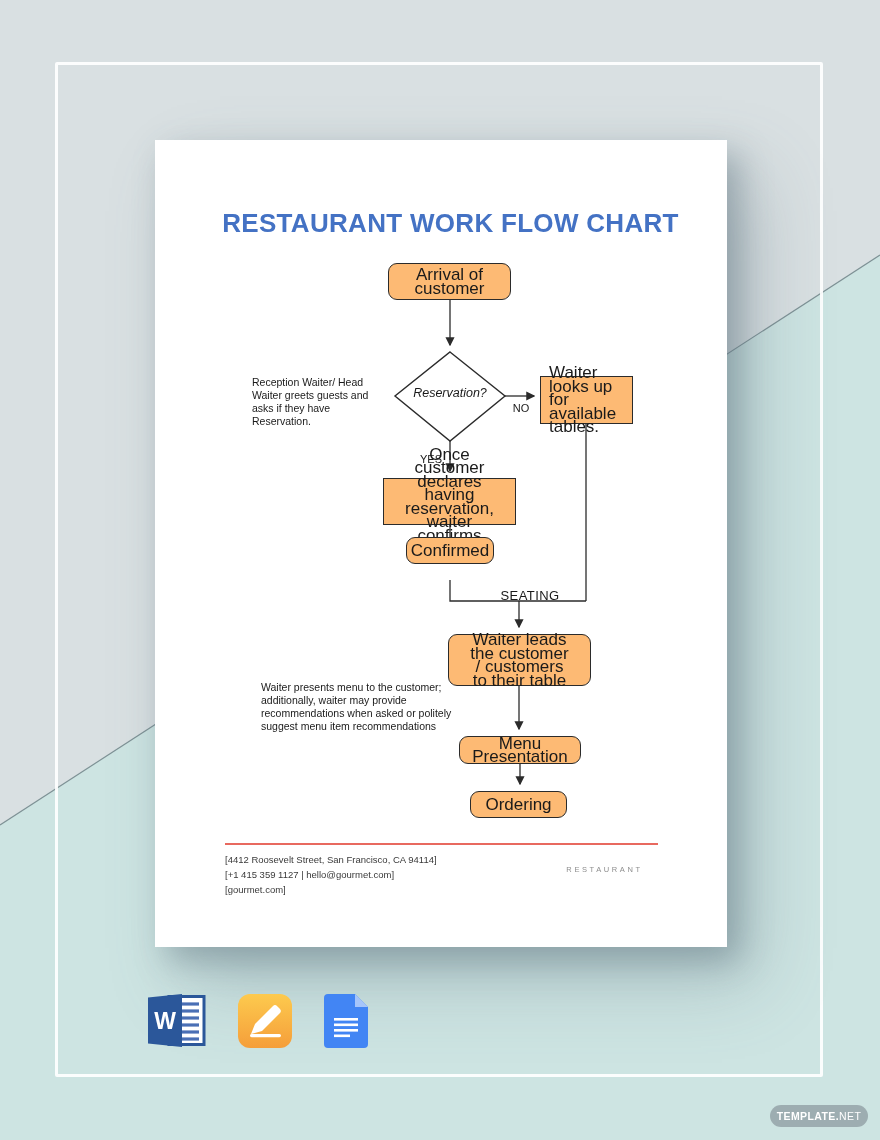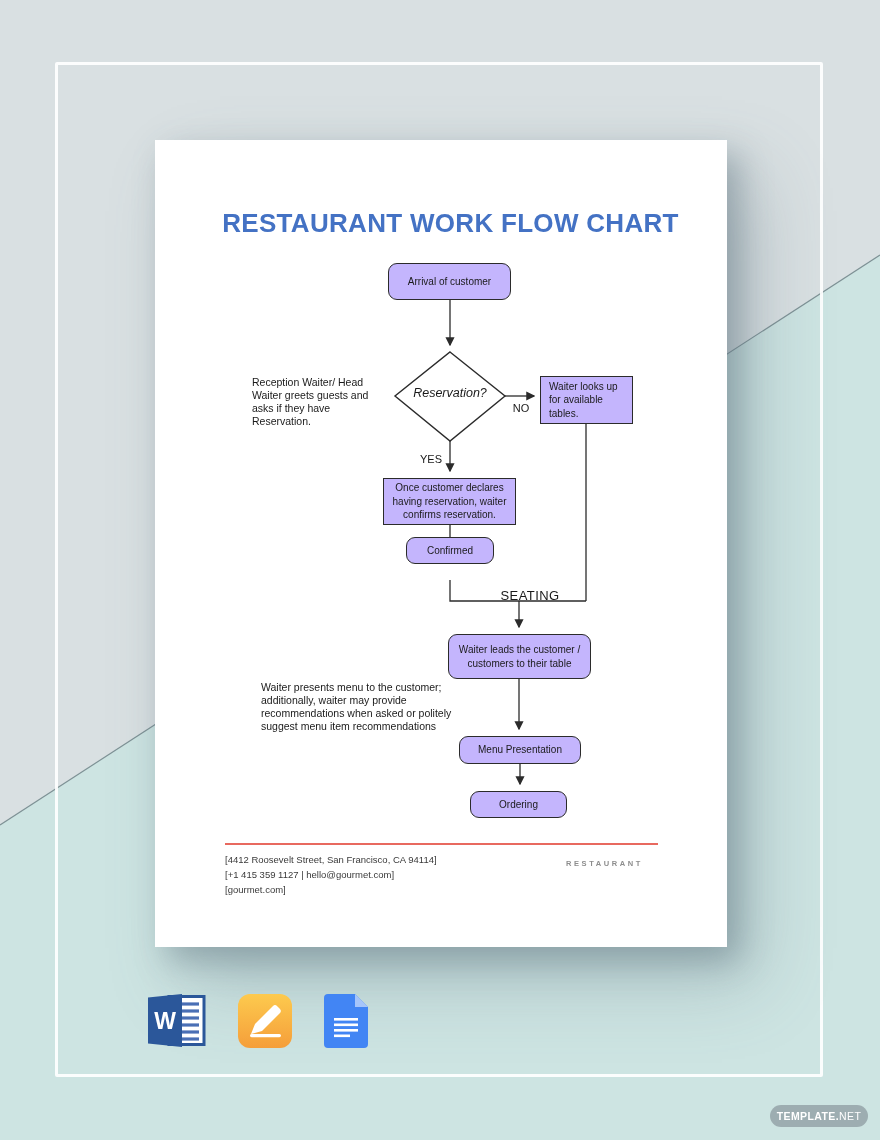--- a/index.html
+++ b/index.html
@@ -22,29 +22,29 @@
     box-shadow: 12px 14px 30px rgba(96,117,128,0.45), 30px 36px 70px rgba(96,117,128,0.30);
   }
   .page-title {
     position:absolute; top:68px; left:0; right:0; text-align:center;
     font-size:26px; font-weight:bold; color:#4472c4; letter-spacing:0.3px;padding-left:19px;
   }
   .flowchart { position:absolute; inset:0; }
   .connectors { position:absolute; left:0; top:0; width:572px; height:807px; }
   .node {
     position:absolute; display:flex; align-items:center; justify-content:center;
-    background:#c4b5fd; border:1.4px solid #2b2b2b; color:#1a1a1a;
-    font-size:10px; line-height:13.5px; text-align:center; padding:2px 6px;
+    background:#fdba74; border:1.4px solid #2b2b2b; color:#1a1a1a;
+    font-size:17px; line-height:13.5px; text-align:center; padding:2px 20px;
   }
   .node.rounded { border-radius:9px; }
   .node-arrival   { left:233px; top:123px; width:123px; height:37px; }
   .node-lookup    { left:385px; top:236px; width:93px;  height:48px; text-align:left; justify-content:flex-start; padding-left:8px; }
   .node-confirm   { left:228px; top:338px; width:133px; height:47px; }
   .node-confirmed { left:251px; top:397px; width:88px;  height:27px; }
-  .node-leads     { left:293px; top:494px; width:143px; height:45px; }
+  .node-leads     { left:293px; top:494px; width:143px; height:52px; }
   .node-menu      { left:304px; top:596px; width:122px; height:28px; }
   .node-ordering  { left:315px; top:651px; width:97px;  height:27px; }
   .diamond-label {
     position:absolute; left:240px; top:246px; width:110px; text-align:center;
     font-size:12.5px; color:#1a1a1a;font-style:italic;
   }
   .edge-label { position:absolute; font-size:11px; color:#1a1a1a; text-align:center; }
   .label-no      { left:348px; top:238px; width:36px;margin-top:24px; }
   .label-yes     { left:256px; top:313px; width:40px; }
   .label-seating { left:339px; top:448px; width:72px; font-size:13px; letter-spacing:0.4px; }
@@ -54,21 +54,21 @@
   .note-reception { left:97px;  top:236px; width:128px; }
   .note-menu      { left:106px; top:541px; width:202px; }
   
   .footer-divider { position:absolute; left:70px; top:703px; width:433px; height:2px; background:#e8695f; }
   .footer-text { position:absolute; left:70px; top:712px; font-size:9.5px; line-height:15px; color:#3a3a3a; }
   .brand-logo { position:absolute; left:382px; top:708px; width:135px; text-align:center; }
   .logo-name {
     font-family:"DejaVu Serif", serif; font-style:italic; font-weight:bold;
     font-size:29px; line-height:30px; color:#d5514b;
   }
-  .logo-tagline { font-size:7.5px; letter-spacing:2.6px; color:#8d8d8d; font-weight:bold; margin-top:11px; }
+  .logo-tagline { font-size:7.5px; letter-spacing:2.6px; color:#8d8d8d; font-weight:normal; margin-top:17px; }
   
   .file-icons { position:absolute; left:148px; top:993px; height:55px; z-index:3; display:flex; gap:32px; align-items:center; }
   .file-icon { display:block; cursor:pointer; }
   
   .watermark {
     position:absolute; left:770px; top:1105px; width:98px; height:22px; z-index:3;
     background:rgba(148,163,168,0.85); border-radius:11px;
     display:flex; align-items:center; justify-content:center;
     color:#ffffff; font-size:10.5px; letter-spacing:0.4px; cursor:pointer;
   }

